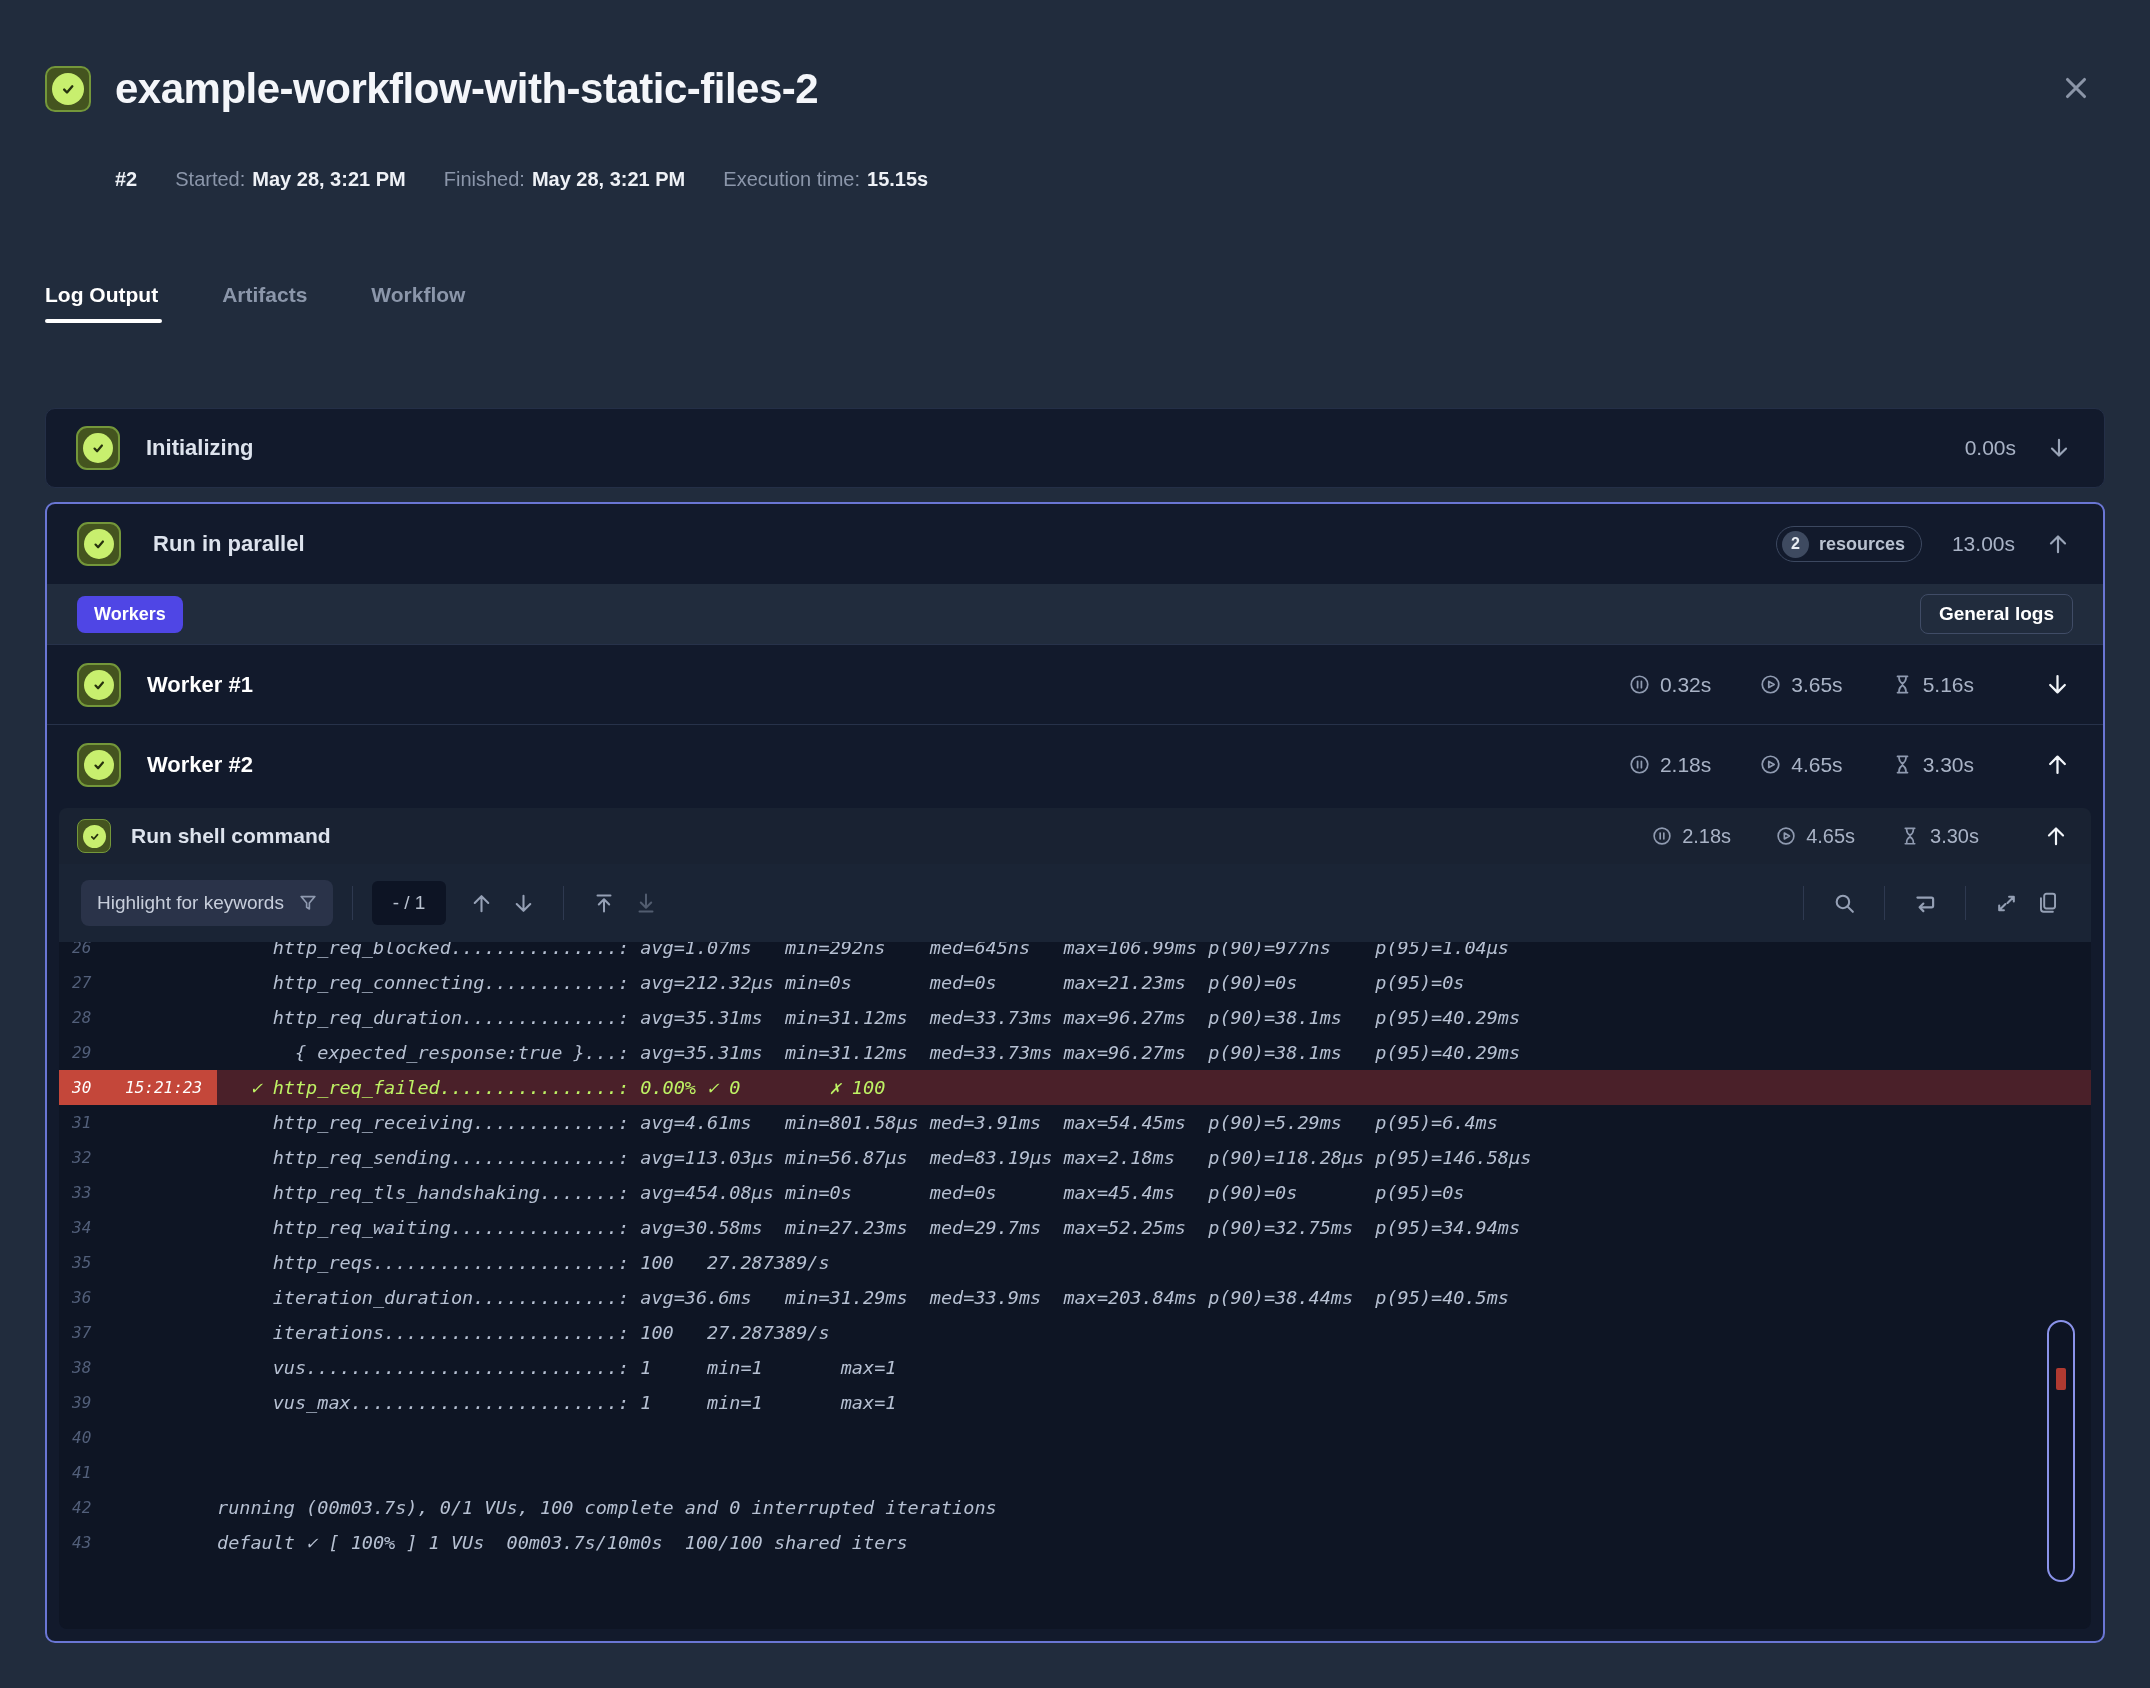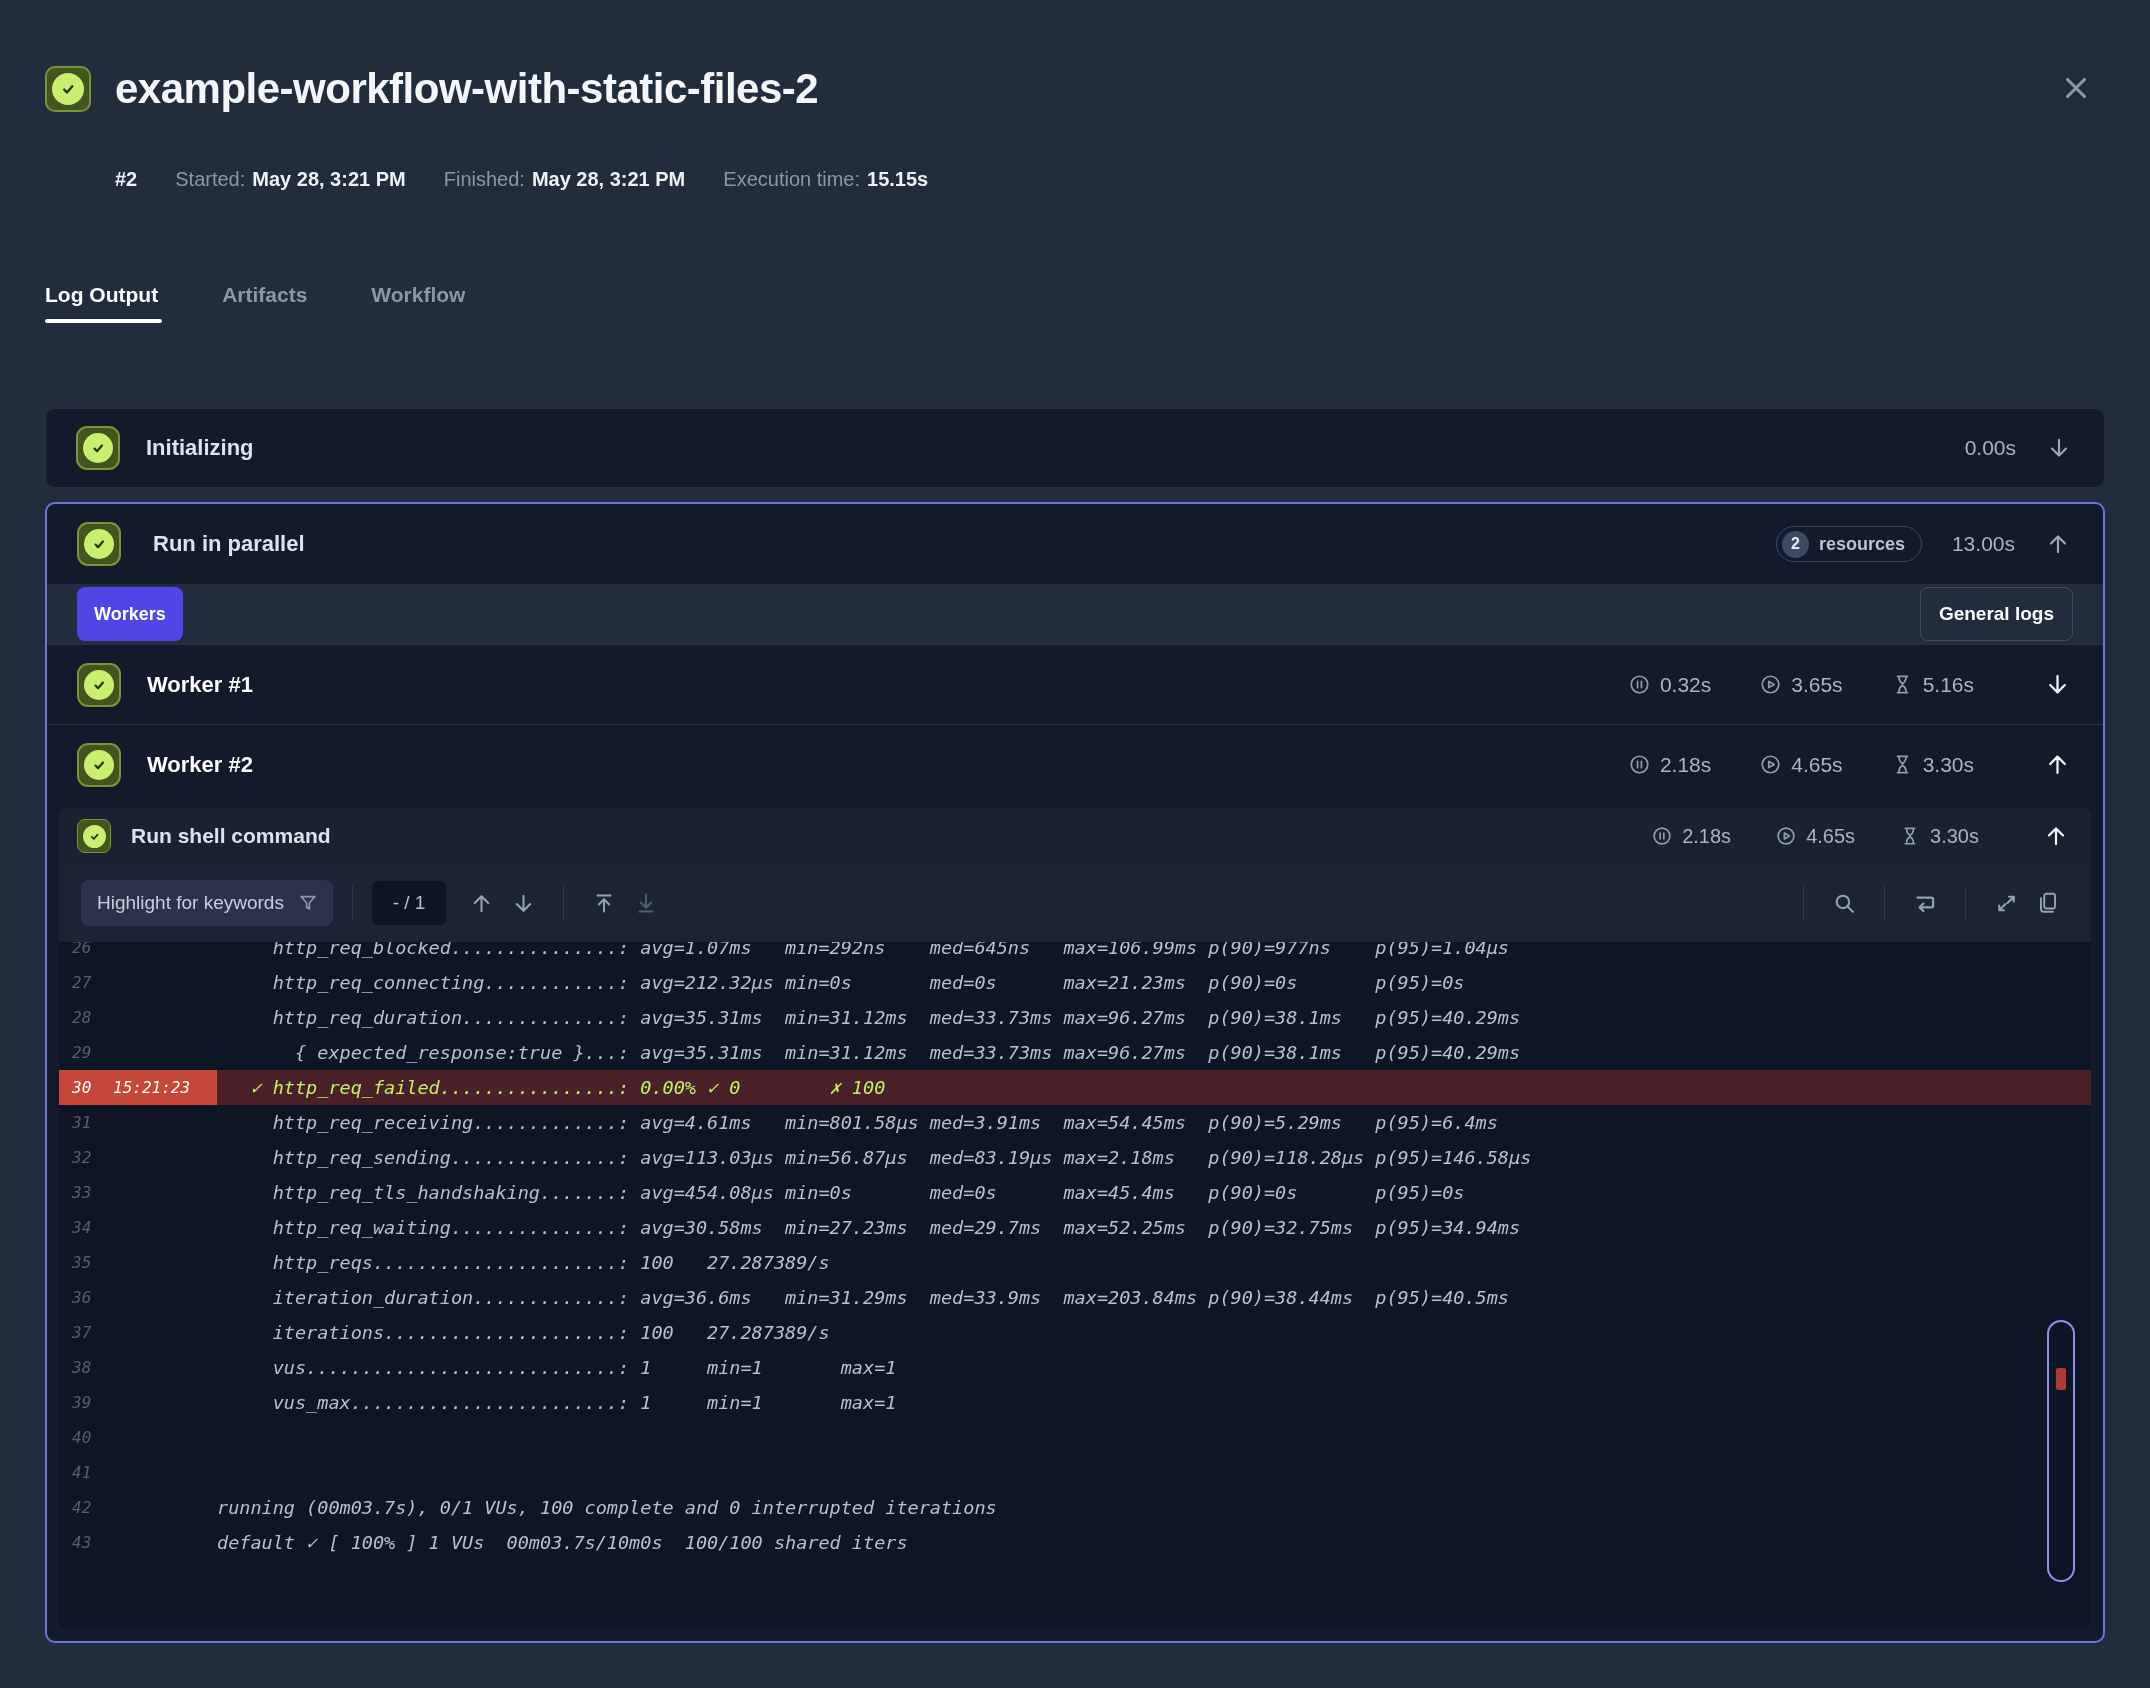--- a/index.html
+++ b/index.html
@@ -70,21 +70,21 @@
   }
   .res-count {
     width: 27px; height: 27px; border-radius: 50%; background: #3e4a60;
     color: #e8ecf2; font-size: 16px; font-weight: bold;
     display: flex; align-items: center; justify-content: center;
   }
   .res-label { font-size: 18px; font-weight: bold; color: #b9c2d0; }
 
   .workers-bar {
     flex: none; height: 60px; background: #212c3d;
-    display: flex; justify-content: space-between; padding: 3px 30px;
+    display: flex; align-items: center; justify-content: space-between; padding: 3px 30px;
   }
   .workers-chip {
     background: #4f46e5; color: #fff; font-size: 18px; font-weight: bold;
     padding: 8px 17px; border-radius: 8px; border: none; cursor: pointer;
   }
   .general-logs-btn {
     background: transparent; color: #fff; font-size: 19px; font-weight: bold;
     padding: 8px 18px; border-radius: 8px; border: 1px solid #404c66; cursor: pointer;
   }
 
@@ -139,21 +139,21 @@
     flex: 1; background: #0e1524; position: relative; overflow: hidden;
     font-family: "DejaVu Sans Mono", monospace; font-size: 18.5px;
   }
   .log-inner { margin-top: -12px; font-style: italic; }
   .log-row { display: flex; height: 35px; align-items: center; white-space: pre; }
   .gutter { flex: none; width: 158px; align-self: stretch; display: flex; align-items: center; }
   .ln { flex: none; width: 48px; padding-left: 13px; font-size: 16px; color: #525f7a; }
   .lt { flex: none; width: 110px; padding-left: 6px; font-size: 16px; color: #4c5871; }
   .lc { color: #b6c0d2; }
   .log-row.error { background: #4a2029; }
-  .log-row.error .gutter { background: #c4473a; }
+  .log-row.error .gutter { background: #c4473a; gap: 12px; }
   .log-row.error .ln, .log-row.error .lt { color: #ffffff; }
   .log-row.error .lc { color: #bef264; }
 
   .scroll-track {
     position: absolute; right: 16px; top: 378px; width: 28px; height: 262px;
     border: 2px solid #8a93ea; border-radius: 14px; background: rgba(13,20,36,0.55); cursor: pointer;
   }
   .scroll-marker {
     position: absolute; left: 50%; transform: translateX(-50%); top: 46px;
     width: 10px; height: 22px; background: #b03a31; border-radius: 2px;

